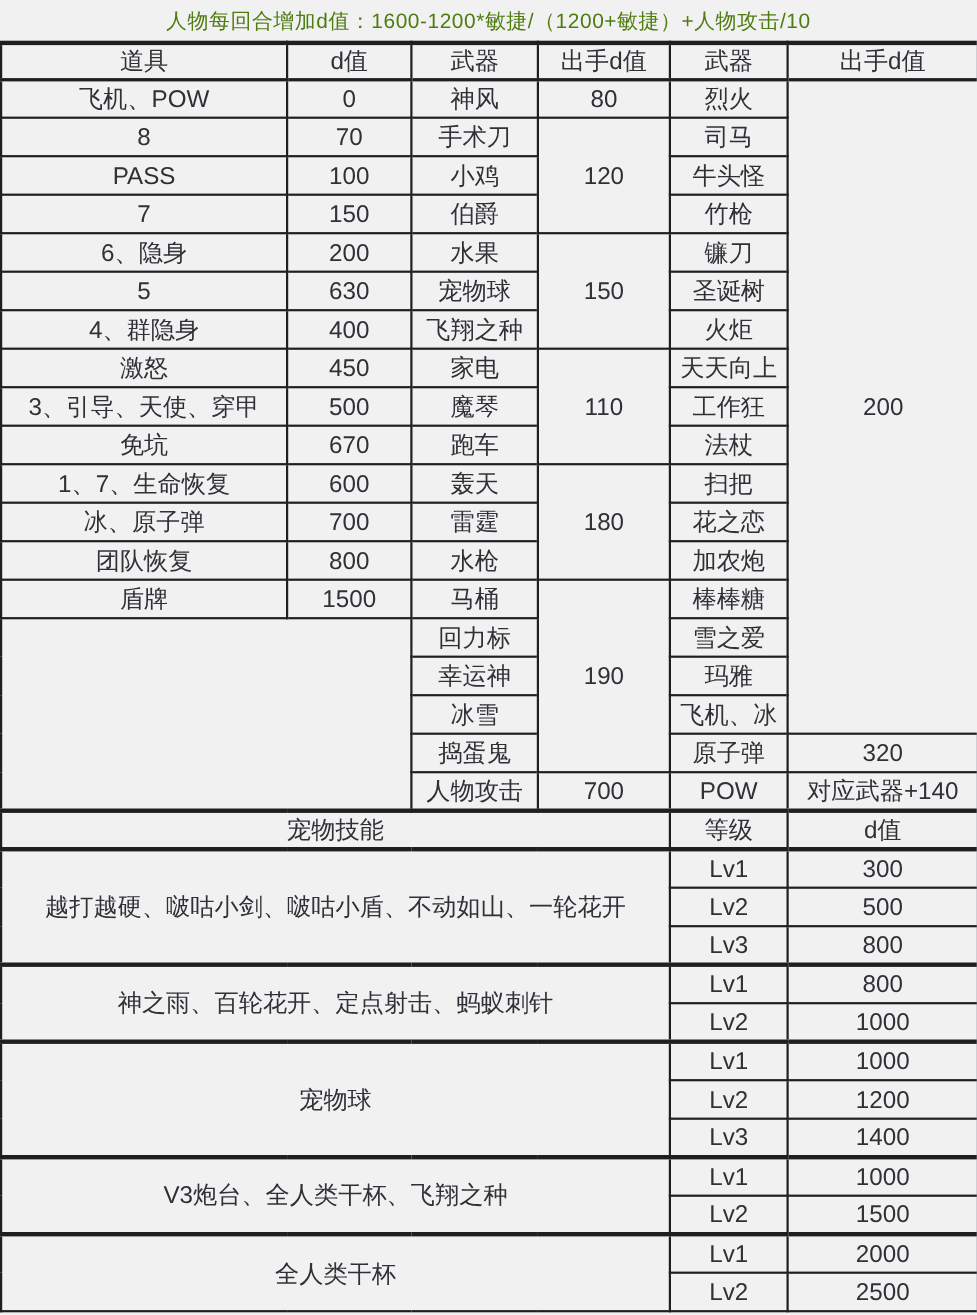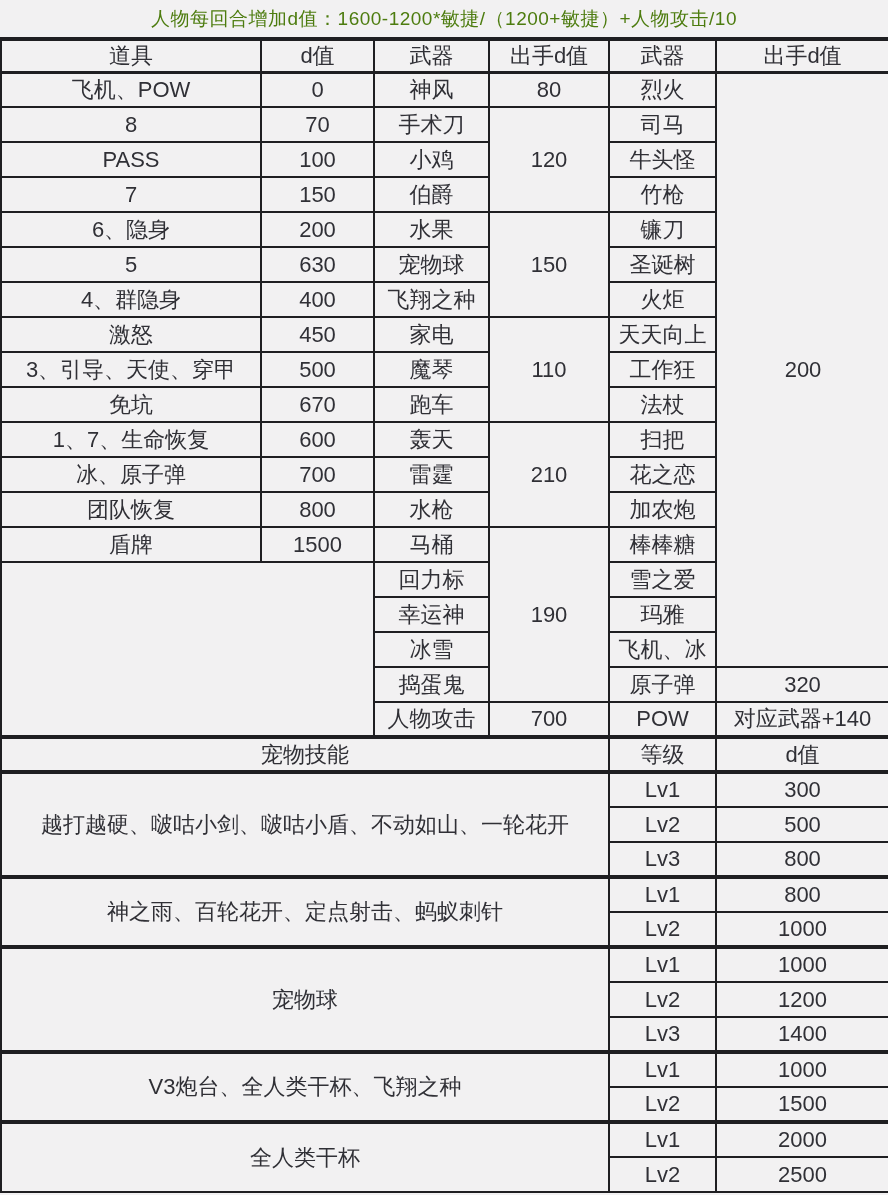--- a/index.html
+++ b/index.html
@@ -139,21 +139,21 @@
       <tr>
         <td>免坑</td>
         <td>670</td>
         <td>跑车</td>
         <td>法杖</td>
       </tr>
       <tr>
         <td>1、7、生命恢复</td>
         <td>600</td>
         <td>轰天</td>
-        <td rowspan="3">210</td>
+        <td rowspan="3">180</td>
         <td>扫把</td>
       </tr>
       <tr>
         <td>冰、原子弹</td>
         <td>700</td>
         <td>雷霆</td>
         <td>花之恋</td>
       </tr>
       <tr>
         <td>团队恢复</td>

